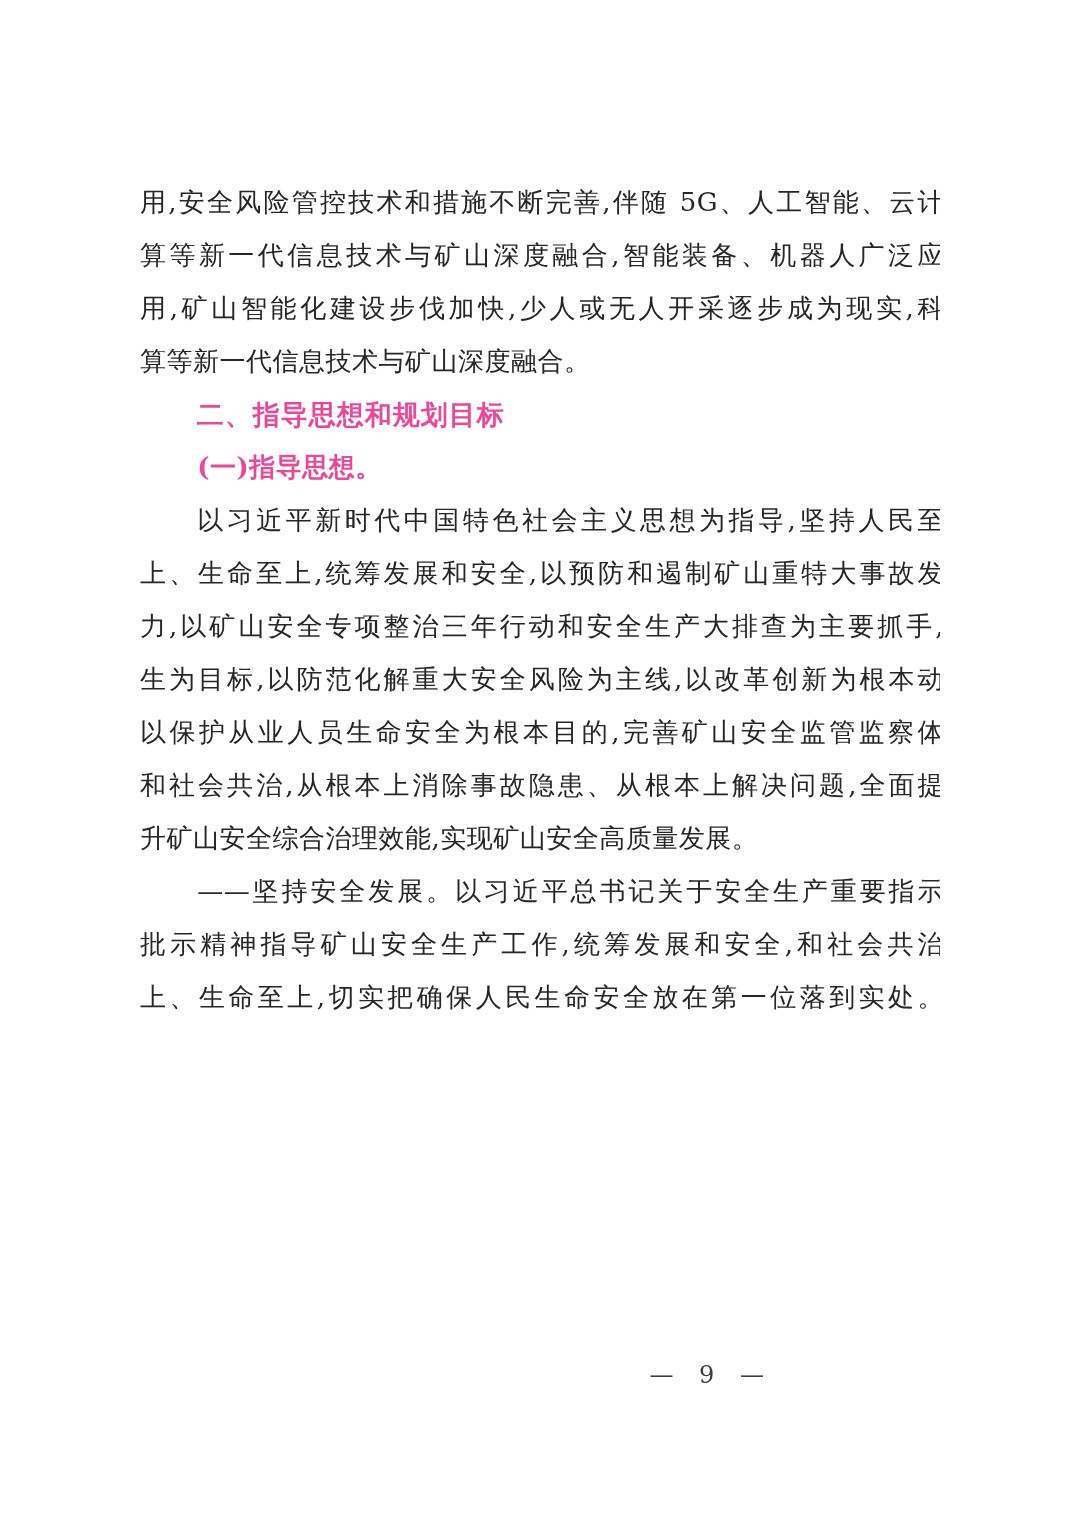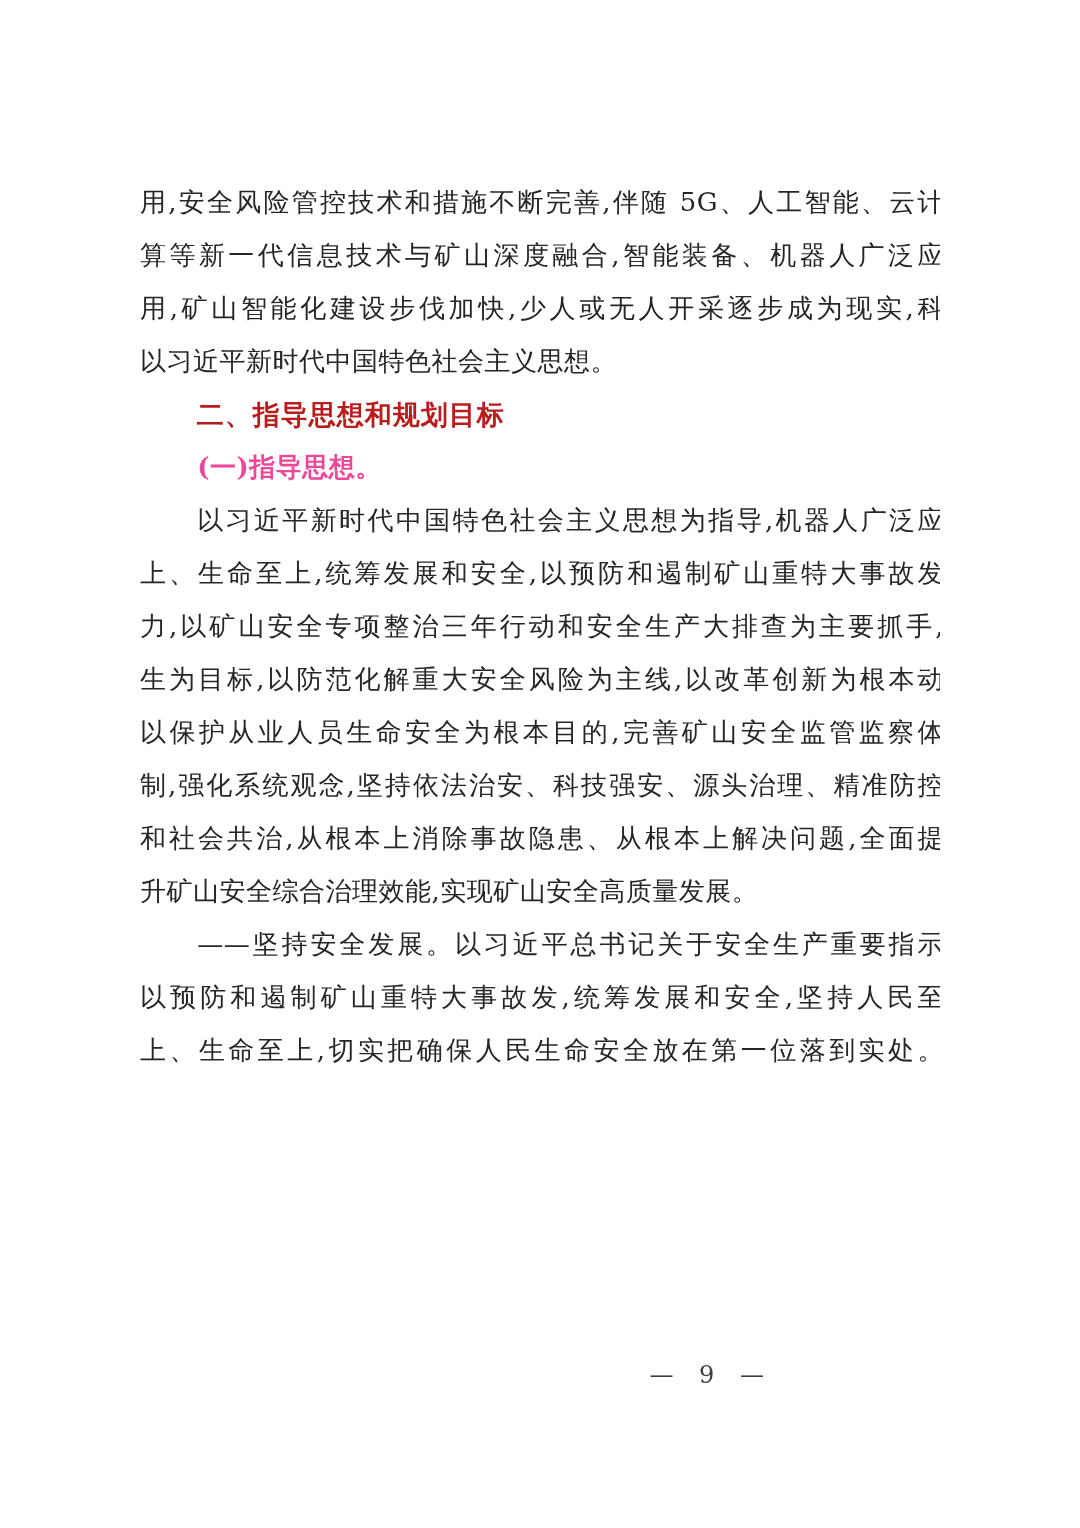--- a/index.html
+++ b/index.html
@@ -31,21 +31,21 @@
     text-align: justify;
     text-align-last: justify;
     text-justify: distribute;
   }
   .indent { text-indent: 2.2em; }
   .heading-line {
     font-family: "DejaVu Sans", sans-serif;
     font-weight: 700;
     font-size: 27px;
     line-height: 53px;
-    color: #b91c1c;
+    color: #ec4899;
     text-indent: 2.1em;
     letter-spacing: 1px;
   }
   .sub-line {
     font-weight: 600;
     font-size: 26px;
     line-height: 53px;
     color: #ec4899;
     text-indent: 2.2em;
     letter-spacing: 0.5px;
@@ -65,46 +65,45 @@
 </head>
 <body>
 
 <div class="page">
   <div class="text-block">
 
     <section>
       <div class="line j">用,安全风险管控技术和措施不断完善,伴随 5G、人工智能、云计</div>
       <div class="line j">算等新一代信息技术与矿山深度融合,智能装备、机器人广泛应</div>
       <div class="line j">用,矿山智能化建设步伐加快,少人或无人开采逐步成为现实,科</div>
-      <div class="line">以习近平新时代中国特色社会主义思想。</div>
+      <div class="line">算等新一代信息技术与矿山深度融合。</div>
     </section>
 
     <section>
       <div class="heading-line">二、指导思想和规划目标</div>
     </section>
 
     <section>
       <div class="sub-line">(一)指导思想。</div>
     </section>
 
     <section>
-      <div class="line j indent">以习近平新时代中国特色社会主义思想为指导,机器人广泛应</div>
+      <div class="line j indent">以习近平新时代中国特色社会主义思想为指导,坚持人民至</div>
       <div class="line j">上、生命至上,统筹发展和安全,以预防和遏制矿山重特大事故发</div>
       <div class="line j">力,以矿山安全专项整治三年行动和安全生产大排查为主要抓手,</div>
       <div class="line j">生为目标,以防范化解重大安全风险为主线,以改革创新为根本动</div>
       <div class="line j">以保护从业人员生命安全为根本目的,完善矿山安全监管监察体</div>
-      <div class="line j">制,强化系统观念,坚持依法治安、科技强安、源头治理、精准防控</div>
       <div class="line j">和社会共治,从根本上消除事故隐患、从根本上解决问题,全面提</div>
       <div class="line">升矿山安全综合治理效能,实现矿山安全高质量发展。</div>
     </section>
 
 
 
     <section>
       <div class="line j indent">——坚持安全发展。以习近平总书记关于安全生产重要指示</div>
-      <div class="line j">以预防和遏制矿山重特大事故发,统筹发展和安全,坚持人民至</div>
+      <div class="line j">批示精神指导矿山安全生产工作,统筹发展和安全,和社会共治</div>
       <div class="line j">上、生命至上,切实把确保人民生命安全放在第一位落到实处。</div>
     </section>
 
   </div>
 
   <div class="page-number">— 9 —</div>
 </div>
 
 </body></html>

